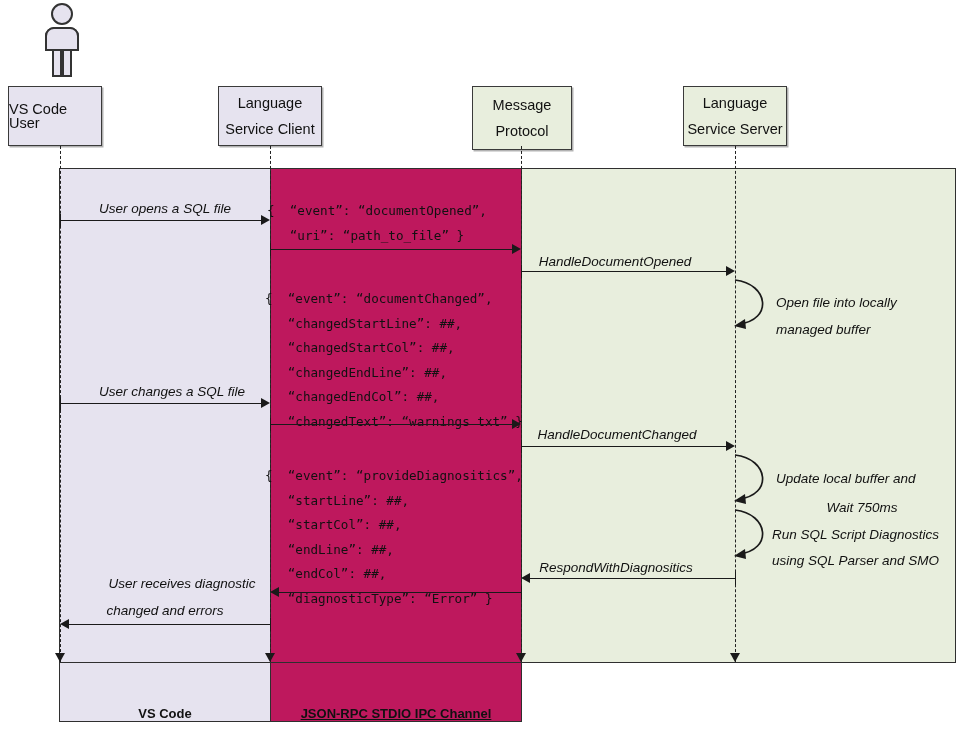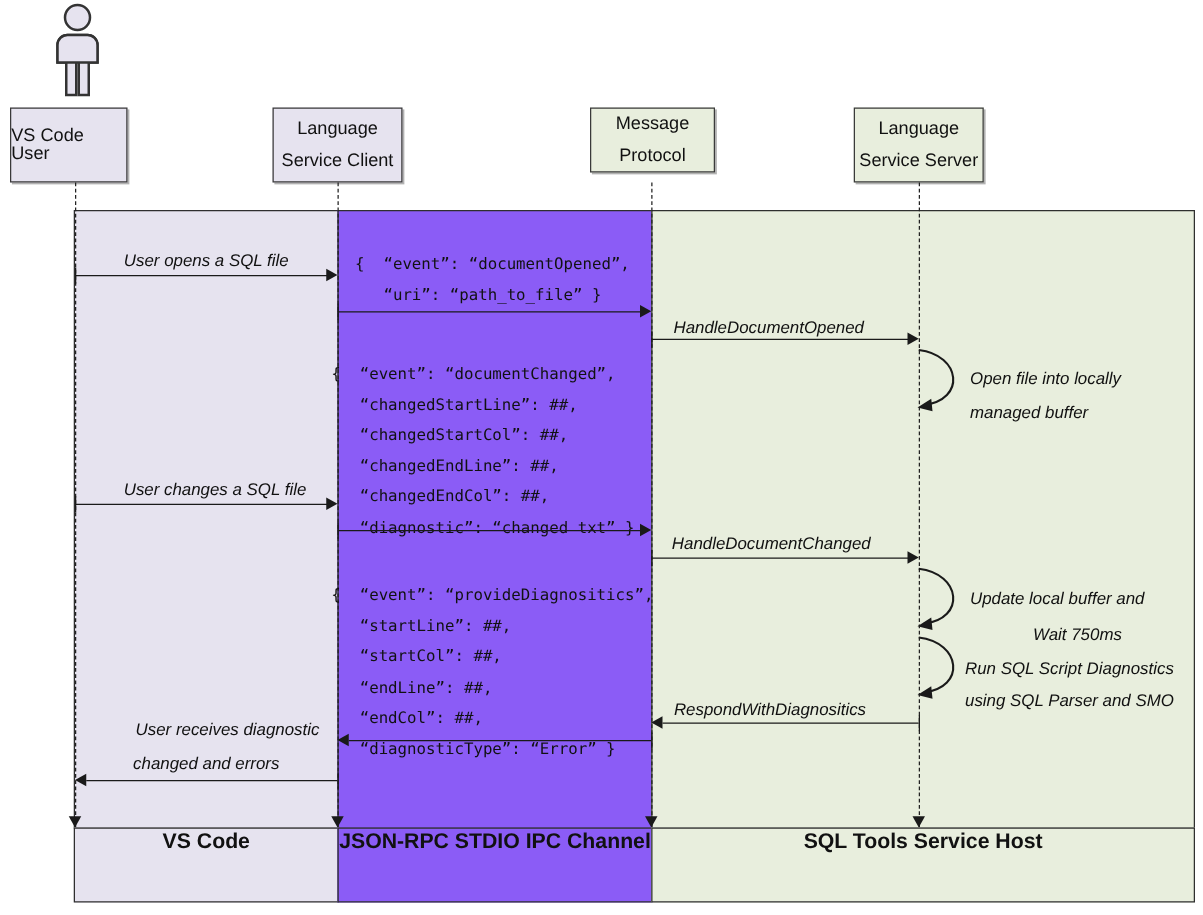--- a/index.html
+++ b/index.html
@@ -31,21 +31,21 @@
     font-size: 14.5px;
     line-height: 1.0;
     color: #111;
     box-shadow: 1.5px 1.5px 0 rgba(0,0,0,0.30);
   }
   .plbox .ln { display: block; }
   .plbox .ln + .ln { margin-top: 12px; }
 
   .fill-lav { background: #e6e3ef; }
   .fill-grn { background: #e8eedd; }
-  .fill-pch { background: #8b5cf6; }
+  .fill-pch { background: #be185d; text-decoration: underline; }
 
   
   .band {
     position: absolute;
     box-sizing: border-box;
     border: 1.6px solid #2f2f2f;
   }
 
   
   .lifeline {
@@ -53,23 +53,23 @@
     width: 0;
     border-left: 1.8px dashed #222;
   }
 
   
   .legend-cell {
     position: absolute;
     box-sizing: border-box;
     border: 1.6px solid #2f2f2f;
     display: flex;
-    align-items: flex-start;
+    align-items: flex-end;
     justify-content: center;
-    font-size: 17px;
+    font-size: 13px;
     font-weight: bold;
     color: #111;
   }
 
   
   .arrow-line {
     position: absolute;
     height: 0;
     border-top: 1.7px solid #1a1a1a;
   }
@@ -142,21 +142,21 @@
 
   <div class="plbox fill-lav" style="left:8px; top:86px; width:94px; height:60px;">
     <span class="ln">VS Code User</span>
   </div>
 
   <div class="plbox fill-lav" style="left:218px; top:86px; width:104px; height:60px;">
     <span class="ln">Language</span>
     <span class="ln">Service Client</span>
   </div>
 
-  <div class="plbox fill-grn" style="left:472px; top:86px; width:100px; height:52px;">
+  <div class="plbox fill-grn" style="left:472px; top:86px; width:100px; height:64px;">
     <span class="ln">Message</span>
     <span class="ln">Protocol</span>
   </div>
 
   <div class="plbox fill-grn" style="left:683px; top:86px; width:104px; height:60px;">
     <span class="ln">Language</span>
     <span class="ln">Service Server</span>
   </div>
 
   <div class="lifeline" style="left:60px; top:146px; height:516px;"></div>
@@ -167,21 +167,21 @@
   <div class="arrow-head ah-down" style="left:55px; top:653px;"></div>
   <div class="arrow-head ah-down" style="left:265px; top:653px;"></div>
   <div class="arrow-head ah-down" style="left:516px; top:653px;"></div>
   <div class="arrow-head ah-down" style="left:730px; top:653px;"></div>
 
   <div class="lbl center" style="left:165px; top:202px;">User opens a SQL file</div>
   <div class="arrow-line" style="left:60px; top:220px; width:202px;"></div>
   <div class="tick" style="left:60px; top:214px; height:13px;"></div>
   <div class="arrow-head ah-right" style="left:261px; top:215px;"></div>
 
-  <div class="json-block" style="left:284px; top:199px;">{  “event”: “documentOpened”,
+  <div class="json-block" style="left:267px; top:199px;">{  “event”: “documentOpened”,
    “uri”: “path_to_file” }</div>
 
   <div class="arrow-line" style="left:270px; top:249px; width:243px;"></div>
   <div class="tick" style="left:270px; top:243px; height:13px;"></div>
   <div class="arrow-head ah-right" style="left:512px; top:244px;"></div>
 
   <div class="lbl center" style="left:615px; top:255px;">HandleDocumentOpened</div>
   <div class="arrow-line" style="left:521px; top:271px; width:206px;"></div>
   <div class="tick" style="left:521px; top:265px; height:13px;"></div>
   <div class="arrow-head ah-right" style="left:726px; top:266px;"></div>
@@ -191,21 +191,21 @@
     <polygon points="10,41 -1,48 11,51" fill="#1a1a1a"></polygon>
   </svg>
   <div class="lbl" style="left:776px; top:296px;">Open file into locally</div>
   <div class="lbl" style="left:776px; top:323px;">managed buffer</div>
 
   <div class="json-block" style="left:265px; top:287px;">{  “event”: “documentChanged”,
    “changedStartLine”: ##,
    “changedStartCol”: ##,
    “changedEndLine”: ##,
    “changedEndCol”: ##,
-   “diagnostic”: “changed txt” }</div>
+   “changedText”: “warnings txt” }</div>
 
   <div class="lbl center" style="left:172px; top:385px;">User changes a SQL file</div>
   <div class="arrow-line" style="left:60px; top:403px; width:202px;"></div>
   <div class="tick" style="left:60px; top:397px; height:13px;"></div>
   <div class="arrow-head ah-right" style="left:261px; top:398px;"></div>
 
   <div class="arrow-line" style="left:270px; top:424px; width:243px;"></div>
   <div class="tick" style="left:270px; top:418px; height:13px;"></div>
   <div class="arrow-head ah-right" style="left:512px; top:419px;"></div>
 
@@ -249,17 +249,14 @@
   <div class="arrow-line" style="left:69px; top:624px; width:201px;"></div>
   <div class="tick" style="left:270px; top:618px; height:13px;"></div>
   <div class="arrow-head ah-left" style="left:60px; top:619px;"></div>
 
   <div class="legend-cell fill-lav" style="left:59px; top:662px; width:212px; height:60px;">
     <span>VS Code</span>
   </div>
   <div class="legend-cell fill-pch" style="left:270px; top:662px; width:252px; height:60px;">
     <span>JSON-RPC STDIO IPC Channel</span>
   </div>
-  <div class="legend-cell fill-grn" style="left:521px; top:662px; width:435px; height:60px;">
-    <span>SQL Tools Service Host</span>
-  </div>
 
 </div>
 
 </body></html>

